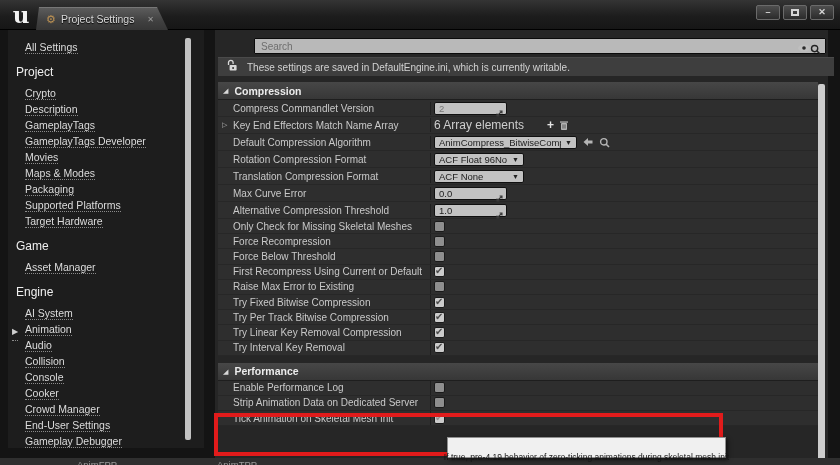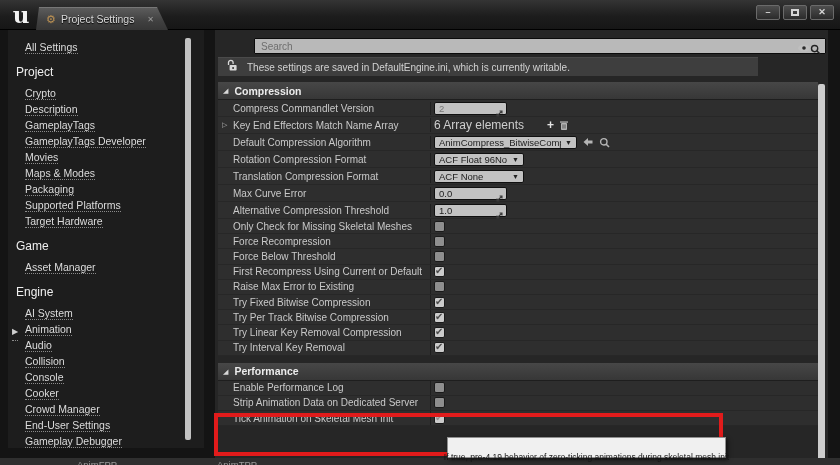--- a/index.html
+++ b/index.html
@@ -45,21 +45,21 @@
   .main-scrollbar { position:absolute; right:3px; top:54px; width:7px; height:388px;
     background:#cdcdcd; border-radius:2px; }
 
   .searchbar { position:absolute; left:3px; top:8px; width:572px; height:16px;
     background:#b9b9b9; border:1px solid #0b0b0b; border-radius:1px;margin-left:36px; }
   .search-ph { position:absolute; left:6px; top:2px; font-size:10px; color:#6e6e6e; }
   .search-mag { position:absolute; right:4px; top:2px; }
   .view-opts { position:absolute; left:582px; top:9px; display:flex; align-items:center; gap:2px; }
   .eye-caret { color:#b9b9b9; font-size:8px; }
 
-  .notice { position:absolute; left:3px; top:27px; width:540px; height:19px; background:#3e3e3e;
+  .notice { position:absolute; left:3px; top:27px; width:616px; height:19px; background:#3e3e3e;
     display:flex; align-items:center; gap:9px; padding-left:8px; border-top:1px solid #4a4a4a; }
   .notice-text { font-size:10px; color:#d2d2d2; }
 
   .sections { position:absolute; left:3px; top:52px; width:600px; }
   .sec-header { height:18px; background:linear-gradient(#474747,#373737);
     border-bottom:1px solid #1e1e1e; display:flex; align-items:center; gap:6px; padding-left:5px; }
   .sec-tri { color:#d8d8d8; font-size:7px; line-height:7px; }
   .sec-title { color:#ececec; font-size:10.5px; font-weight:bold; }
   .prow { display:flex; background:#2e2e2e; border-bottom:1px solid #272727; }
   .prow.tall { height:17px;align-items:center; }

